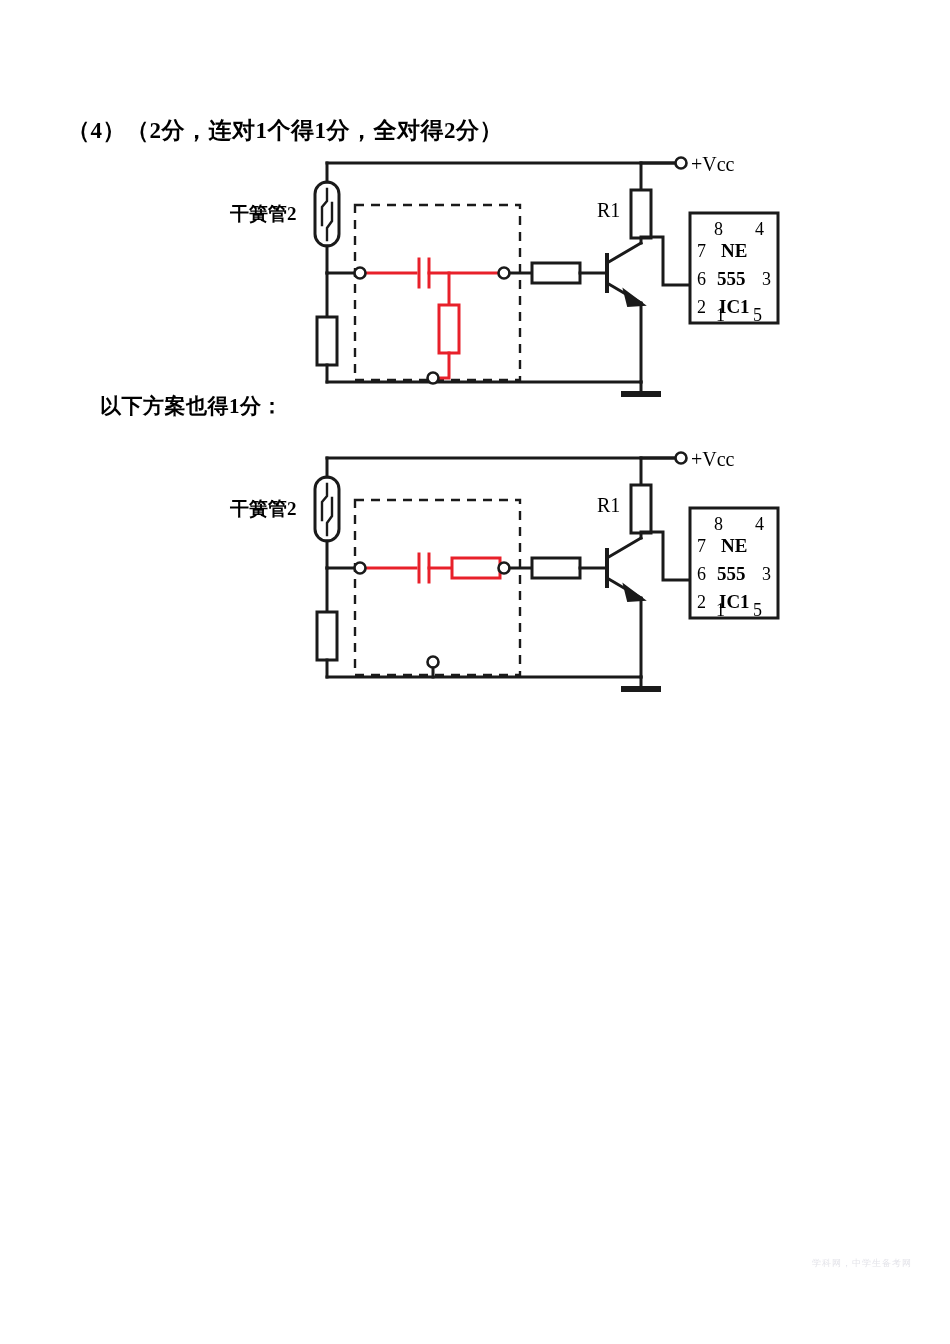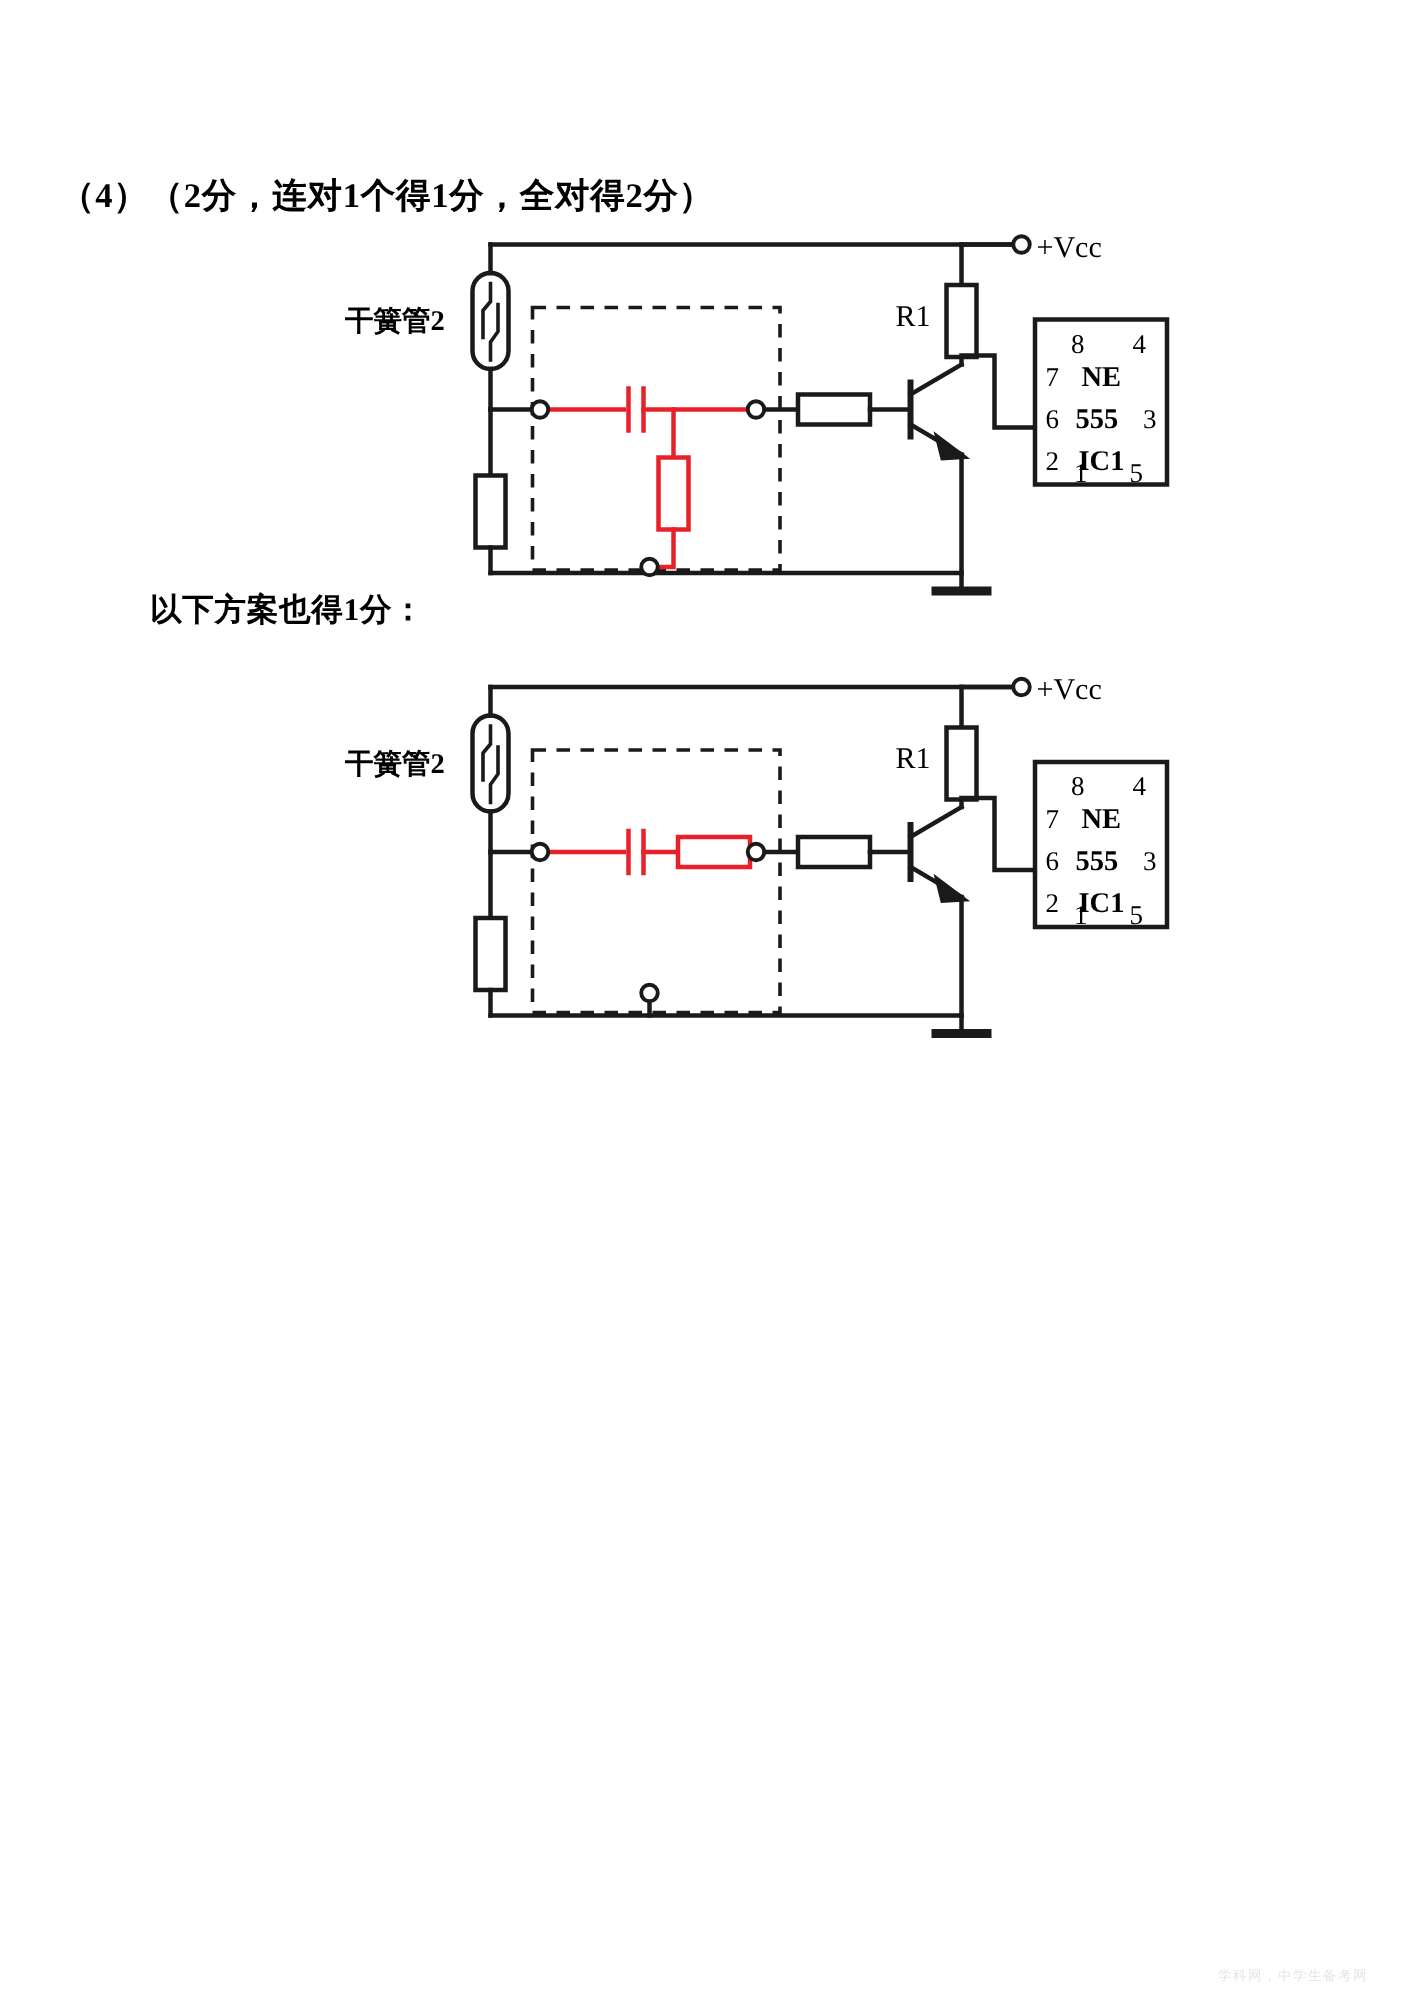--- a/index.html
+++ b/index.html
@@ -15,21 +15,21 @@
     color: #000000;
     overflow: hidden;
   }
   .page {
     position: absolute;
     inset: 0;
     background: #ffffff;
   }
   .heading {
     position: absolute;
-    left: 40px;
+    left: 67px;
     top: 115px;
     font-size: 23px;
     font-weight: bold;
     letter-spacing: 0.5px;
     white-space: nowrap;
     font-family: "Liberation Serif", "DejaVu Serif", serif;
   }
   .subheading {
     position: absolute;
     left: 100px;
@@ -41,21 +41,21 @@
     font-family: "Liberation Serif", "DejaVu Serif", serif;
   }
   .circuit {
     position: absolute;
     left: 0;
     top: 0;
   }
   .watermark {
     position: absolute;
     left: 812px;
-    top: 1311px;
+    top: 1257px;
     font-size: 9px;
     color: #e4e4ea;
     letter-spacing: 1px;
     white-space: nowrap;
     font-family: Liberation Serif, serif;
     user-select: none;
   }
   svg text {
     font-family: "Liberation Serif", "DejaVu Serif", serif;
     fill: #000000;

